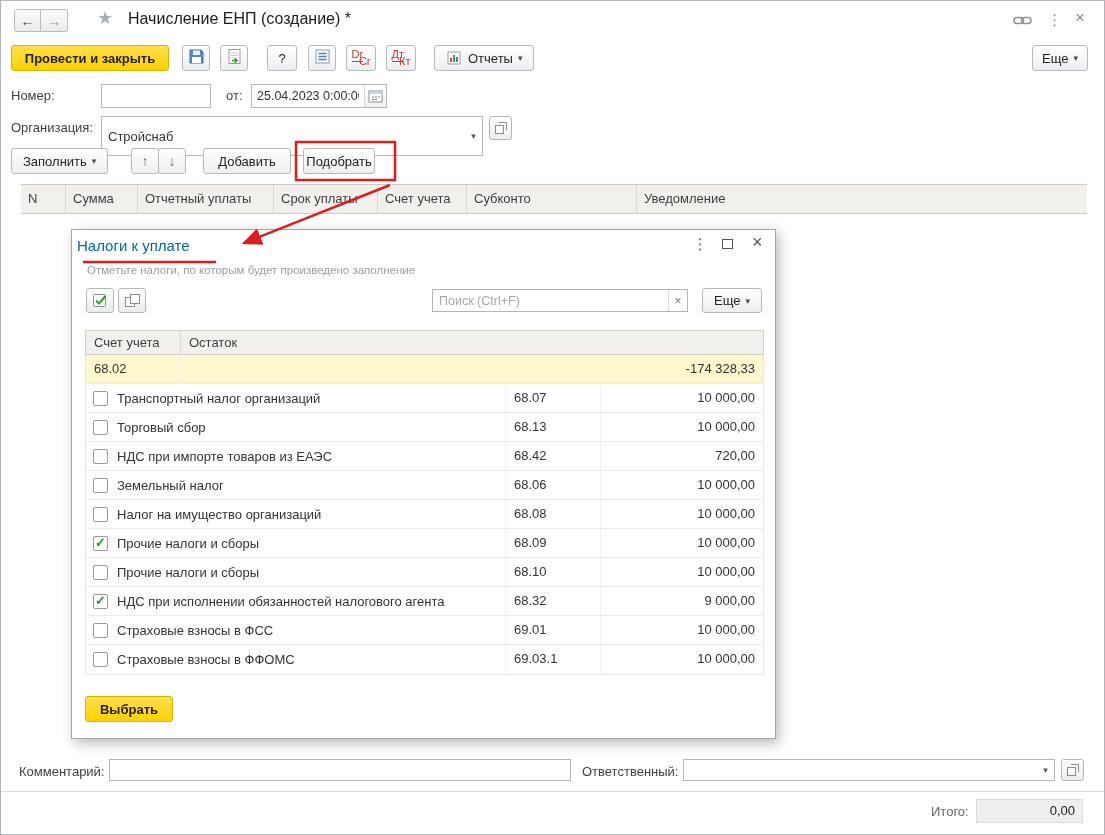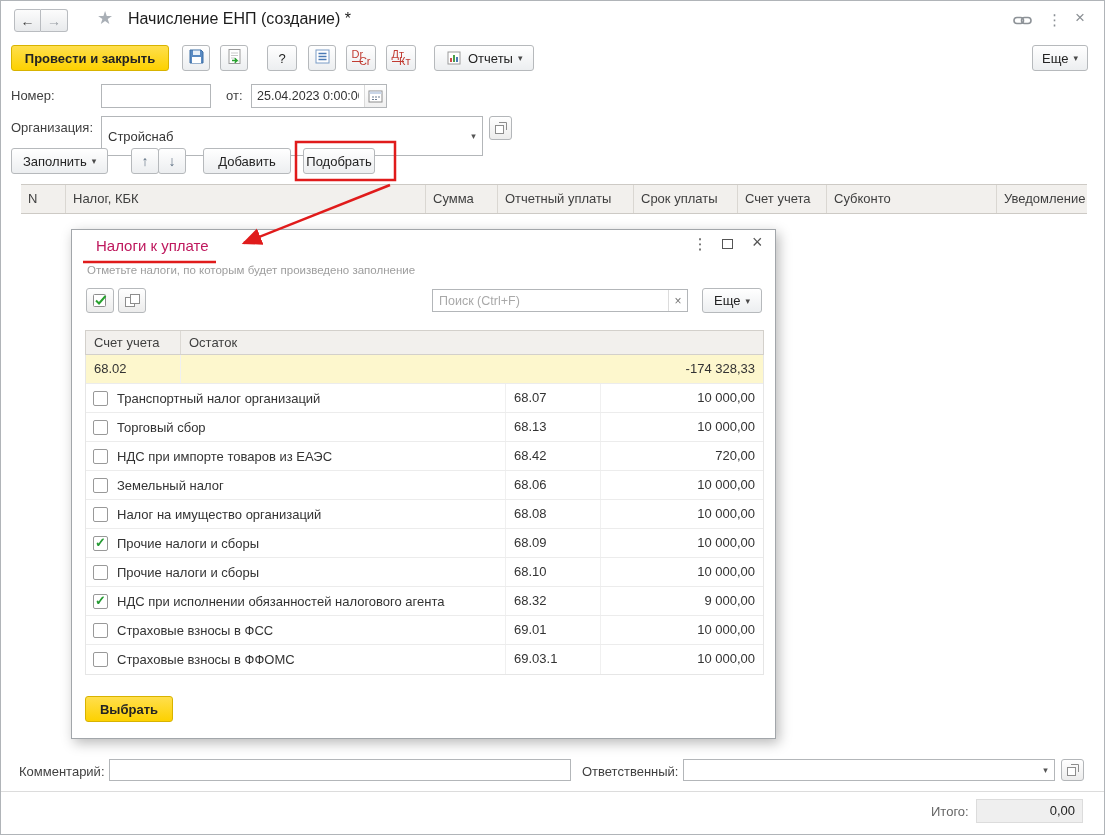--- a/index.html
+++ b/index.html
@@ -37,21 +37,21 @@
   .datewrap{display:flex;height:24px;border:1px solid #b3b6b9;background:#fff}
   .datewrap input{border:none;outline:none;width:112px;padding:0 5px;font:12.5px "Liberation Sans",sans-serif;color:#333}
   .calbtn{width:22px;border-left:1px solid #dadada;display:flex;align-items:center;justify-content:center;cursor:pointer;background:linear-gradient(#fff,#f0f0f0)}
 
   
   .mt-header{display:flex;width:1066px;height:30px;background:#f2f0ed;border-top:1px solid #cdcac5;border-bottom:1px solid #cdcac5}
   .mt-cell{padding:0 7px;line-height:28px;border-right:1px solid #dad7d2;color:#3f3f3f;overflow:hidden;white-space:nowrap;cursor:pointer}
 
   
   .dialog{background:#fff;border:1px solid #a2a6aa;box-shadow:3px 4px 12px rgba(0,0,0,.28);z-index:10}
-  .dlg-title{position:absolute;left:24px;top:7px;font-size:15px;color:#be185d;white-space:nowrap}
+  .dlg-title{position:absolute;left:5px;top:7px;font-size:15px;color:#0369a1;white-space:nowrap}
   .dlg-sub{position:absolute;left:15px;top:34px;font-size:11.5px;color:#9d9d9d;white-space:nowrap}
   .dlg-kebab{position:absolute;left:620px;top:5px;width:16px;text-align:center;font-size:15px;color:#555;cursor:pointer}
   .dlg-max{position:absolute;left:650px;top:9px;cursor:pointer}
   .maxsq{display:block;width:11px;height:10px;border:1.5px solid #555}
   .dlg-close{position:absolute;left:680px;top:2px;font-size:18px;color:#555;cursor:pointer}
   .dlg-btn{position:absolute;top:58px;width:28px;height:25px;border:1px solid #b6b9bc;border-radius:3px;background:linear-gradient(#fff,#ececec);display:flex;align-items:center;justify-content:center;cursor:pointer}
   .searchwrap{position:absolute;left:360px;top:59px;width:256px;height:23px;border:1px solid #b3b6b9;display:flex;background:#fff}
   .searchwrap input{flex:1;border:none;outline:none;padding:0 6px;font:12.5px "Liberation Sans",sans-serif;color:#333;min-width:0}
   .searchwrap input::placeholder{color:#a9a9a9}
   .clearbtn{width:19px;border-left:1px solid #dcdcdc;display:flex;align-items:center;justify-content:center;color:#777;font-size:12px;cursor:pointer}
@@ -189,21 +189,20 @@
       <span class="updown">↑</span>
     </button>
   <button class="btn icononly abs" style="left:157px;top:147px;width:28px">
       <span class="updown">↓</span>
     </button>
   <button class="btn abs" style="left:202px;top:147px;width:88px">Добавить</button>
   <button class="btn abs" style="left:302px;top:147px;width:72px">Подобрать</button>
 
   <div class="abs mt-header" style="left:20px;top:183px">
     <div class="mt-cell" style="width:45px">N</div>
-    <div class="mt-cell" style="width:360px">Налог, КБК</div>
     <div class="mt-cell" style="width:72px">Сумма</div>
     <div class="mt-cell" style="width:136px">Отчетный уплаты</div>
     <div class="mt-cell" style="width:104px">Срок уплаты</div>
     <div class="mt-cell" style="width:89px">Счет учета</div>
     <div class="mt-cell" style="width:170px">Субконто</div>
     <div class="mt-cell" style="width:90px;border-right:none">Уведомление</div>
   </div>
 
   <div class="abs dialog" style="left:70px;top:228px;width:705px;height:510px">
     <div class="dlg-title">Налоги к уплате</div>

